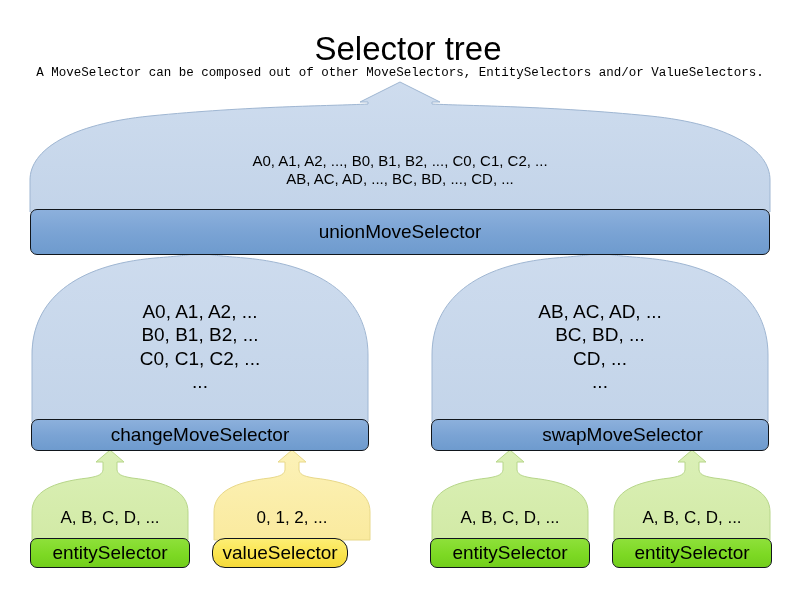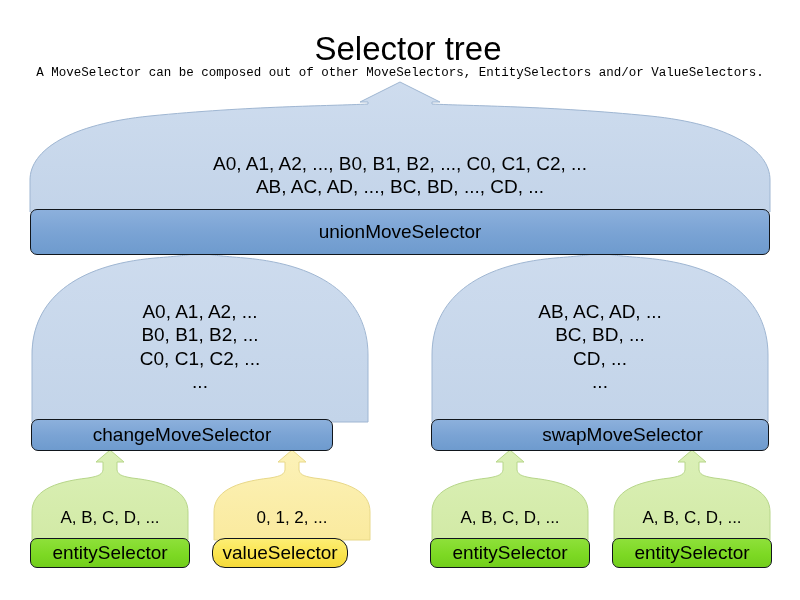--- a/index.html
+++ b/index.html
@@ -197,21 +197,21 @@
              L 678 462
              L 692 450
              L 706 462
              L 699 462
              L 699 470
              C 700 474 702 476 714 478
              C 750 482 770 492 770 512
              L 770 540 Z" fill="url(#gradGreenBalloon)" stroke="#B7D68A" stroke-width="1"></path>
   </svg>
 
-  <div class="balloon-text" style="left:100px; top:152px; width:600px; font-size:19px;">A0, A1, A2, ..., B0, B1, B2, ..., C0, C1, C2, ...
+  <div class="balloon-text" style="left:100px; top:152px; width:600px; font-size:15px;">A0, A1, A2, ..., B0, B1, B2, ..., C0, C1, C2, ...
 AB, AC, AD, ..., BC, BD, ..., CD, ...</div>
 
   <div class="balloon-text" style="left:40px; top:300px; width:320px; font-size:19px;">A0, A1, A2, ...
 B0, B1, B2, ...
 C0, C1, C2, ...
 ...</div>
 
   <div class="balloon-text" style="left:440px; top:300px; width:320px; font-size:19px;">AB, AC, AD, ...
 BC, BD, ...
 CD, ...
@@ -222,21 +222,21 @@
   <div class="balloon-text" style="left:214px; top:508px; width:156px; font-size:17px;">0, 1, 2, ...</div>
 
   <div class="balloon-text" style="left:432px; top:508px; width:156px; font-size:17px;">A, B, C, D, ...</div>
 
   <div class="balloon-text" style="left:614px; top:508px; width:156px; font-size:17px;">A, B, C, D, ...</div>
 
   <div class="node-box blue-box" style="left:30px; top:209px; width:740px; height:46px;">
     <span>unionMoveSelector</span>
   </div>
 
-  <div class="node-box blue-box" style="left:31px; top:419px; width:302px; height:32px;">
+  <div class="node-box blue-box" style="left:31px; top:419px; width:338px; height:32px;">
     <span>changeMoveSelector</span>
   </div>
 
   <div class="node-box blue-box" style="left:431px; top:419px; width:338px; height:32px;padding-left:45px;">
     <span>swapMoveSelector</span>
   </div>
 
   <div class="node-box green-box" style="left:30px; top:538px; width:160px; height:30px;">
     <span>entitySelector</span>
   </div>

